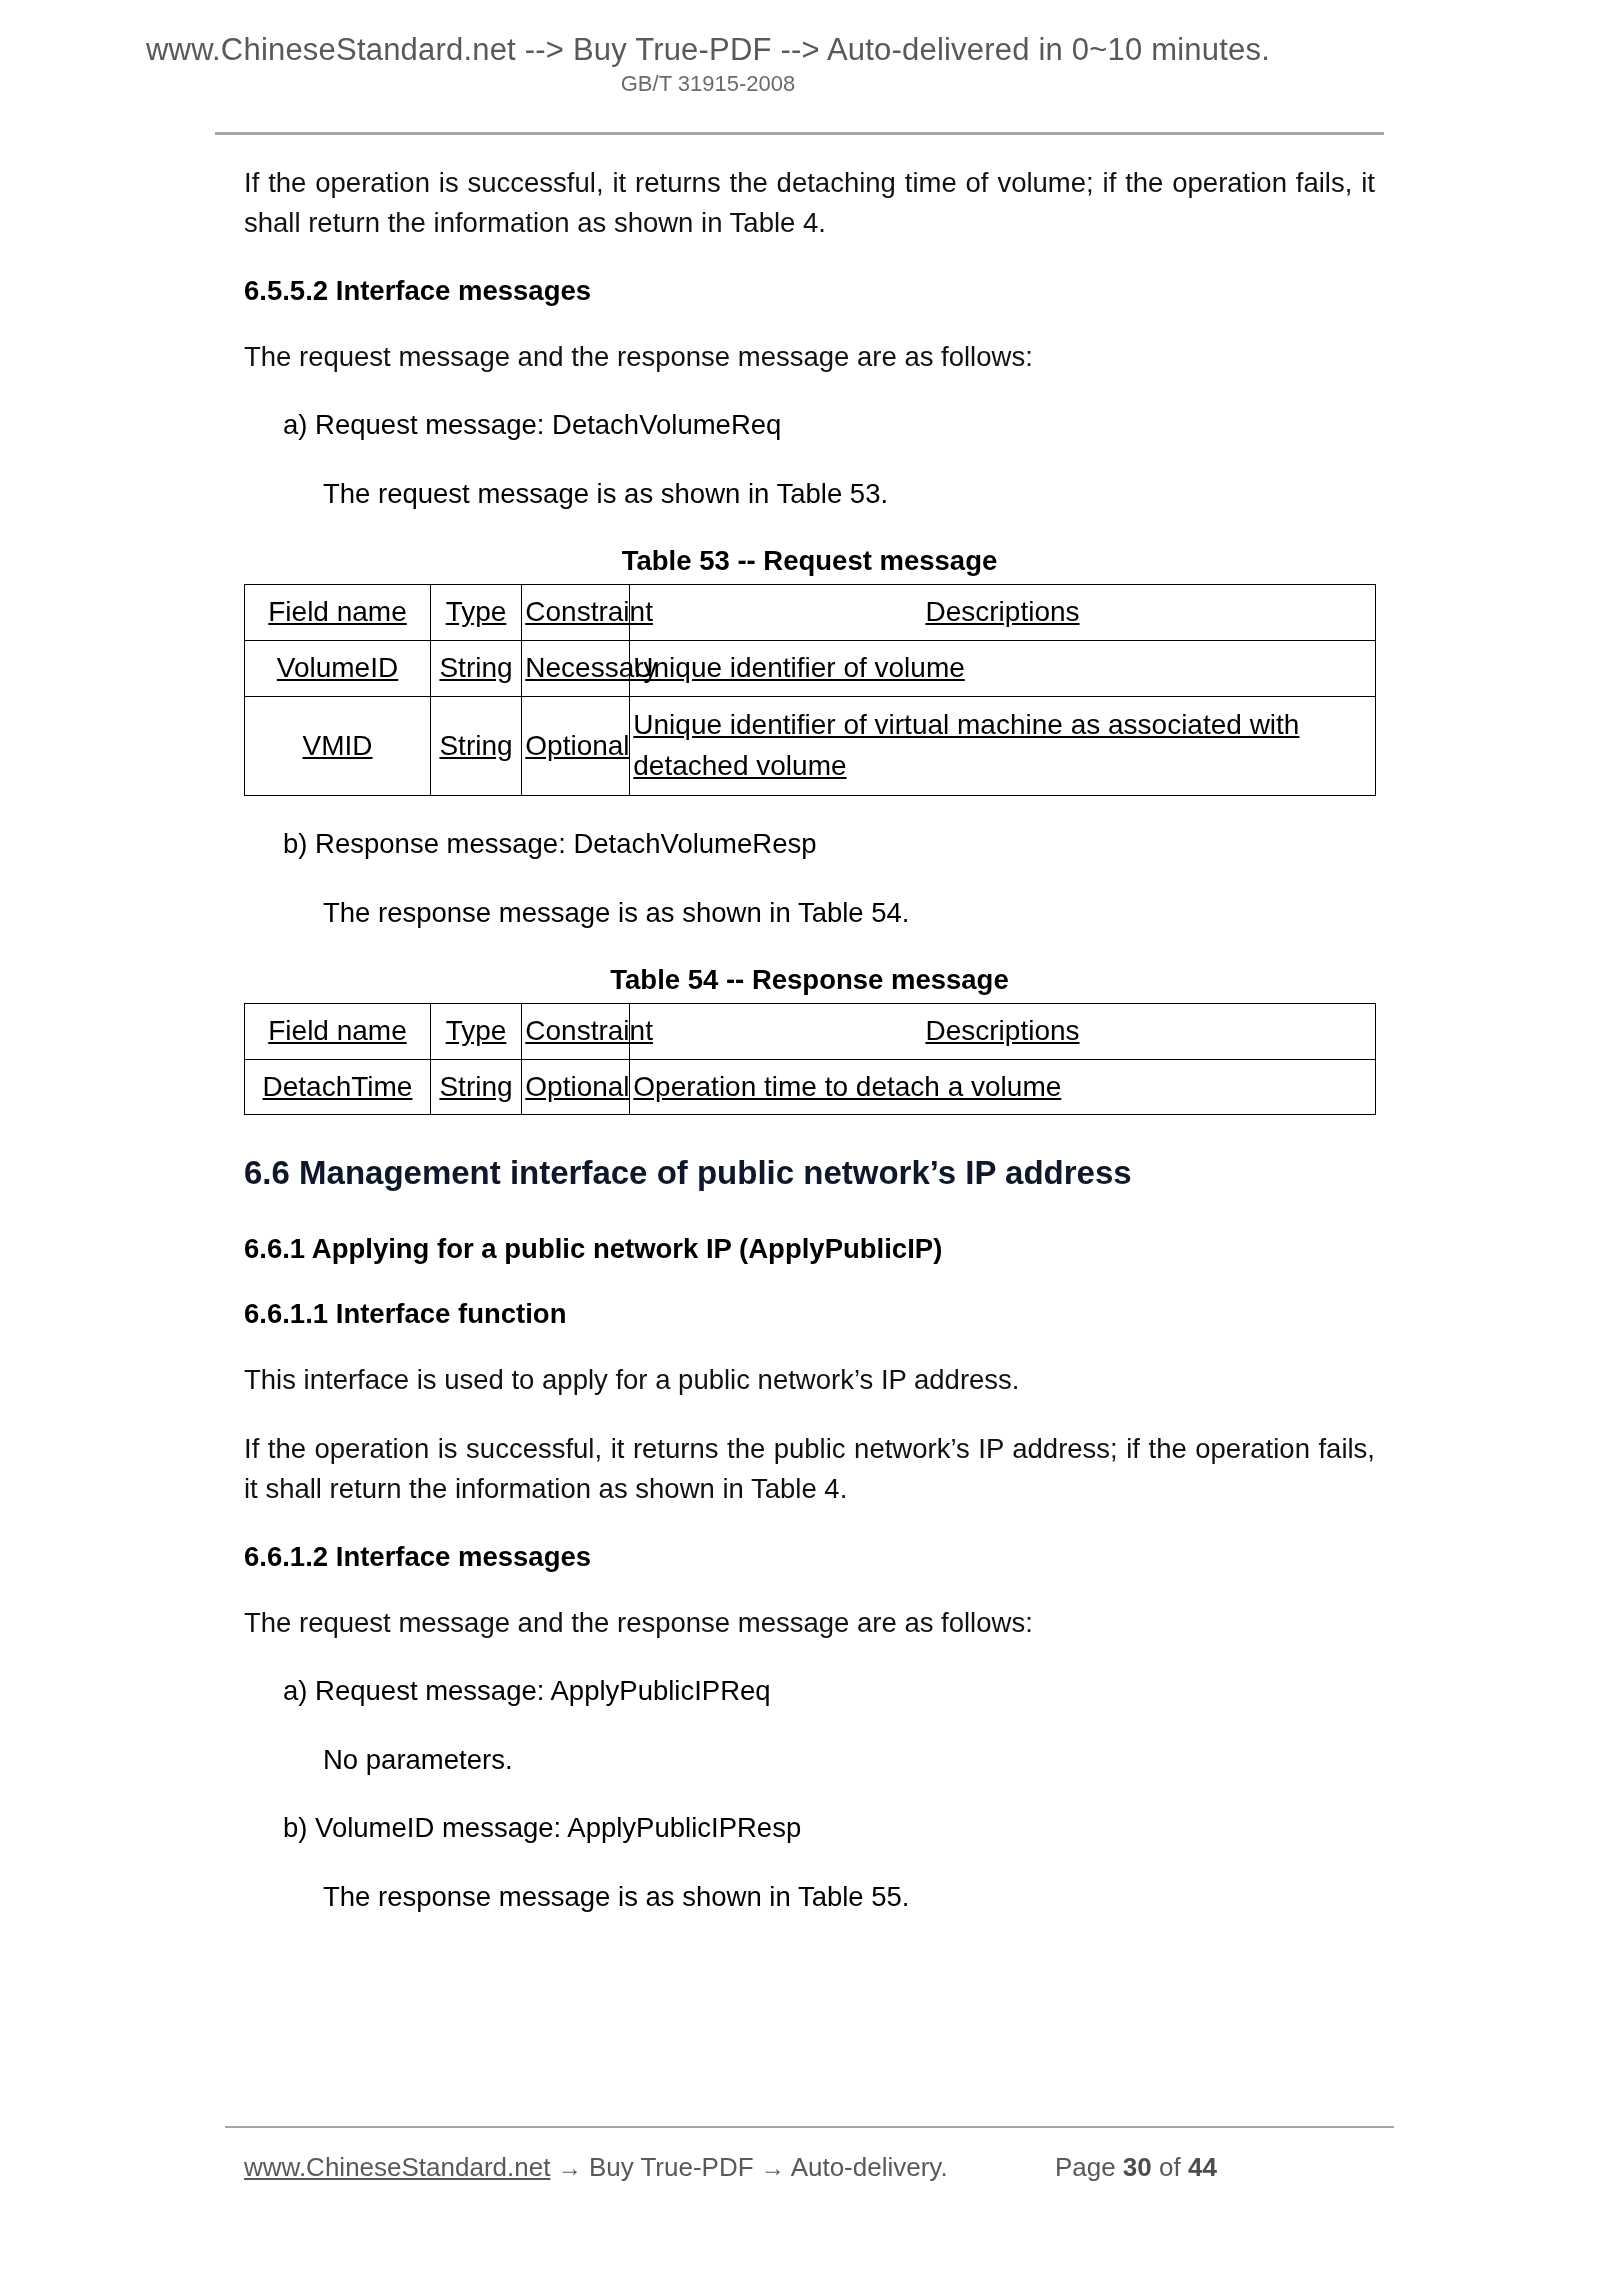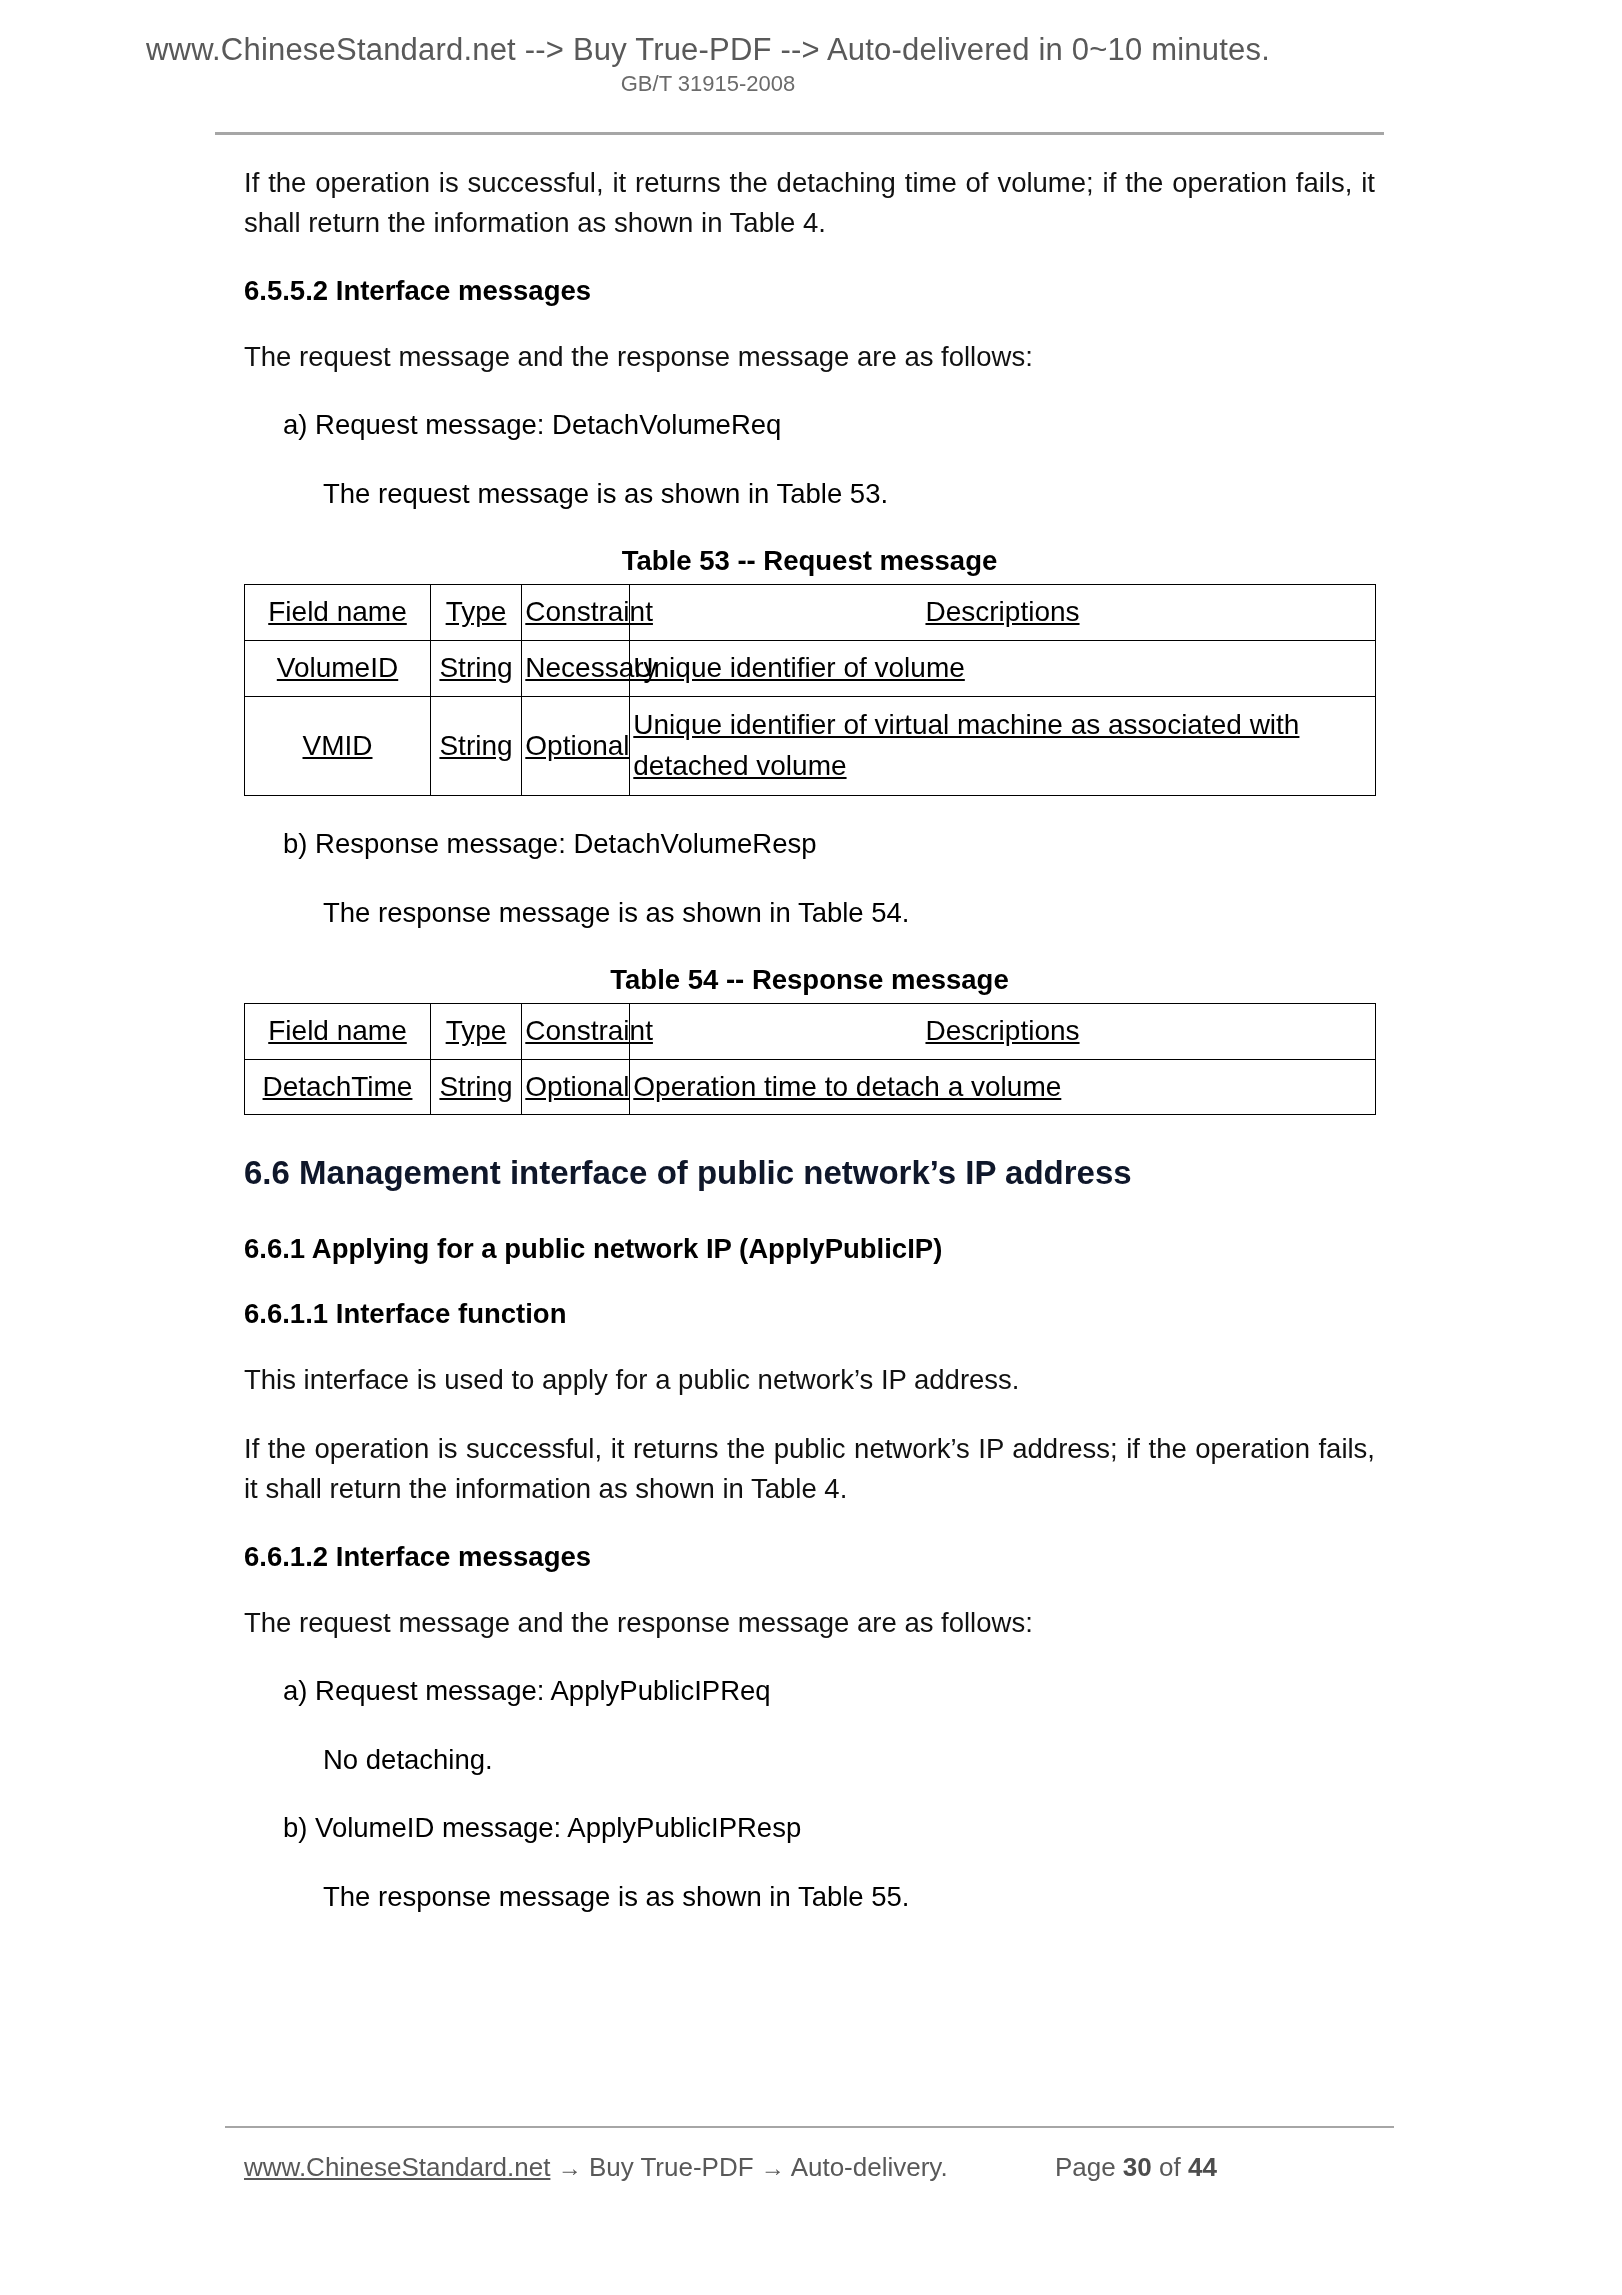--- a/index.html
+++ b/index.html
@@ -262,21 +262,21 @@
     <p class="body-text last-line-natural">This interface is used to apply for a public network’s IP address.</p>
 
     <p class="body-text">If the operation is successful, it returns the public network’s IP address; if the operation fails, it shall return the information as shown in Table 4.</p>
 
     <h4 class="h-subsub">6.6.1.2 Interface messages</h4>
 
     <p class="body-text last-line-natural">The request message and the response message are as follows:</p>
 
     <div class="list-a">a) Request message: ApplyPublicIPReq</div>
 
-    <div class="list-sub">No detaching.</div>
+    <div class="list-sub">No parameters.</div>
 
     <div class="list-a">b) VolumeID message: ApplyPublicIPResp</div>
 
     <div class="list-sub">The response message is as shown in Table 55.</div>
 
   </div>
 
   <div class="footer-rule"></div>
   <div class="page-footer">
     <span class="footer-link">www.ChineseStandard.net</span>

